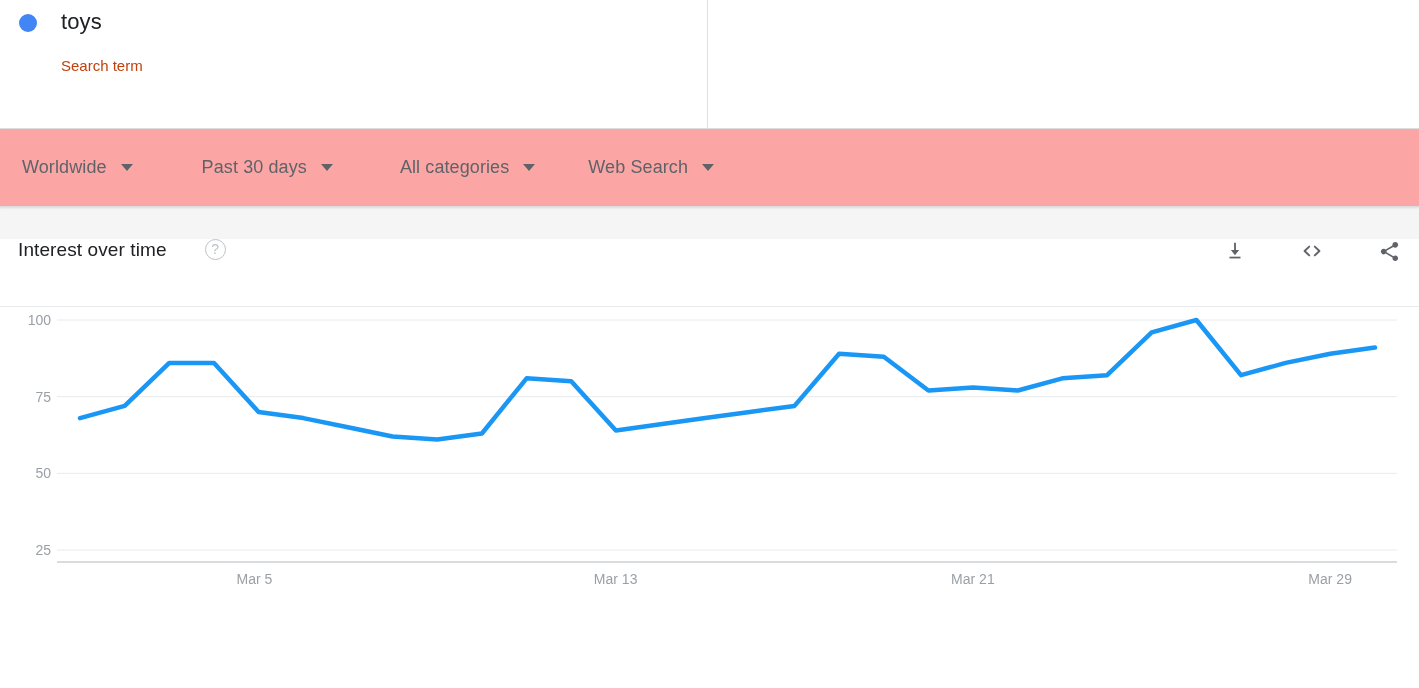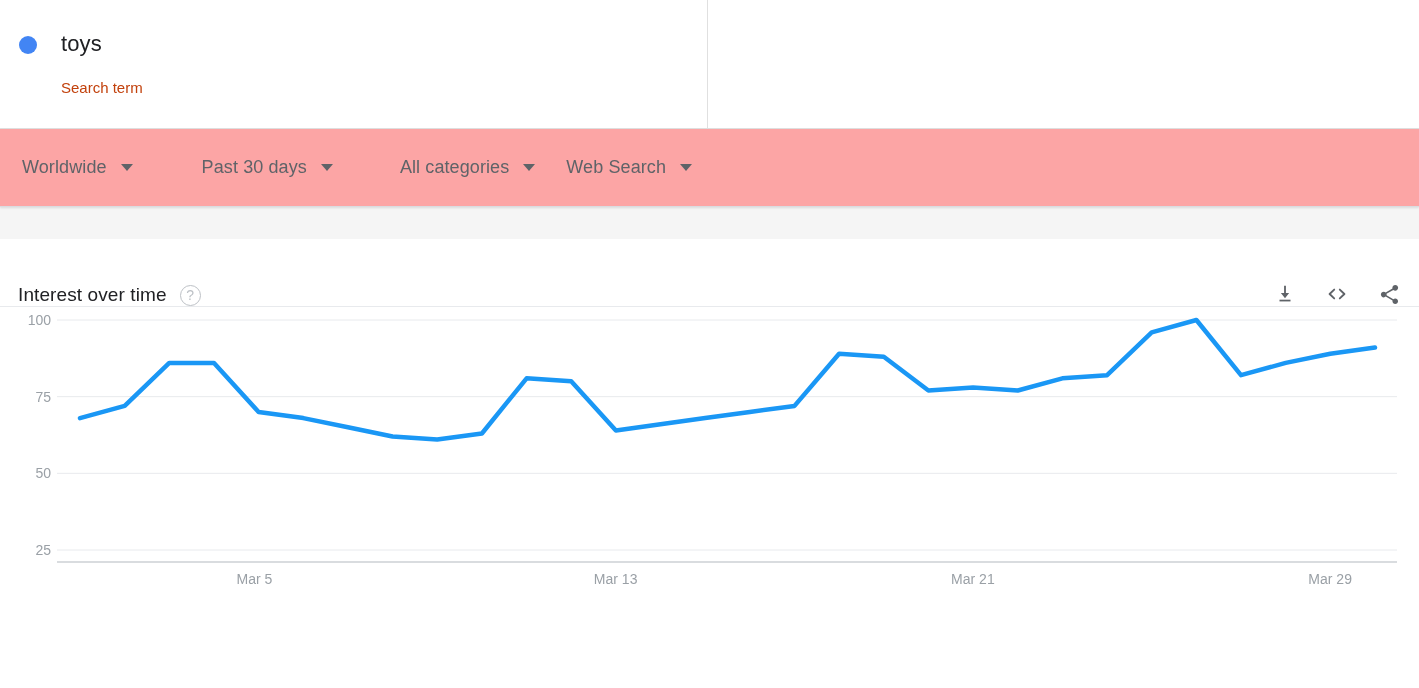--- a/index.html
+++ b/index.html
@@ -15,21 +15,21 @@
   .term-row {
     display: flex;
     height: 129px;
     border-bottom: 1px solid #e0e0e0;
   }
   .term-cell {
     width: 708px;
     border-right: 1px solid #e0e0e0;
     display: flex;
     align-items: flex-start;
-    padding: 30px 0 0 16px;
+    padding: 8px 0 0 16px;
   }
   .term-dot {
     width: 18px;
     height: 18px;
     border-radius: 50%;
     background: #4285f4;
     margin: 6px 24px 0 3px;
     flex: none;
   }
   .term-texts { display: flex; flex-direction: column; }
@@ -96,36 +96,37 @@
   .caret {
     width: 0; height: 0;
     border-left: 6px solid transparent;
     border-right: 6px solid transparent;
     border-top: 7px solid #5f6368;
     margin-left: 14px;
   }
   .f0 { margin-left: 22px; }
   .f1 { margin-left: 69px; justify-content: center; }
   .f2 { margin-left: 67px; }
-  .f3 { margin-left: 31px; }
+  .f3 { margin-left: 53px; }
 
   
   .gap-band {
     height: 32px;
     background: #f5f5f5;
   }
 
   
   .card-header {
     height: 68px;
     display: flex;
-    align-items: flex-end;
+    align-items: flex-start;
     border-bottom: 1px solid #e8eaed;
     padding: 0 18px 0 18px;
     background: #fff;
+    gap: 25px;
   }
   .card-title {
     font-size: 19px;
     color: #202124;
     letter-spacing: .1px;
   }
   .help-icon {
     width: 21px;
     height: 21px;
     border: 1.6px solid #bdc1c6;

